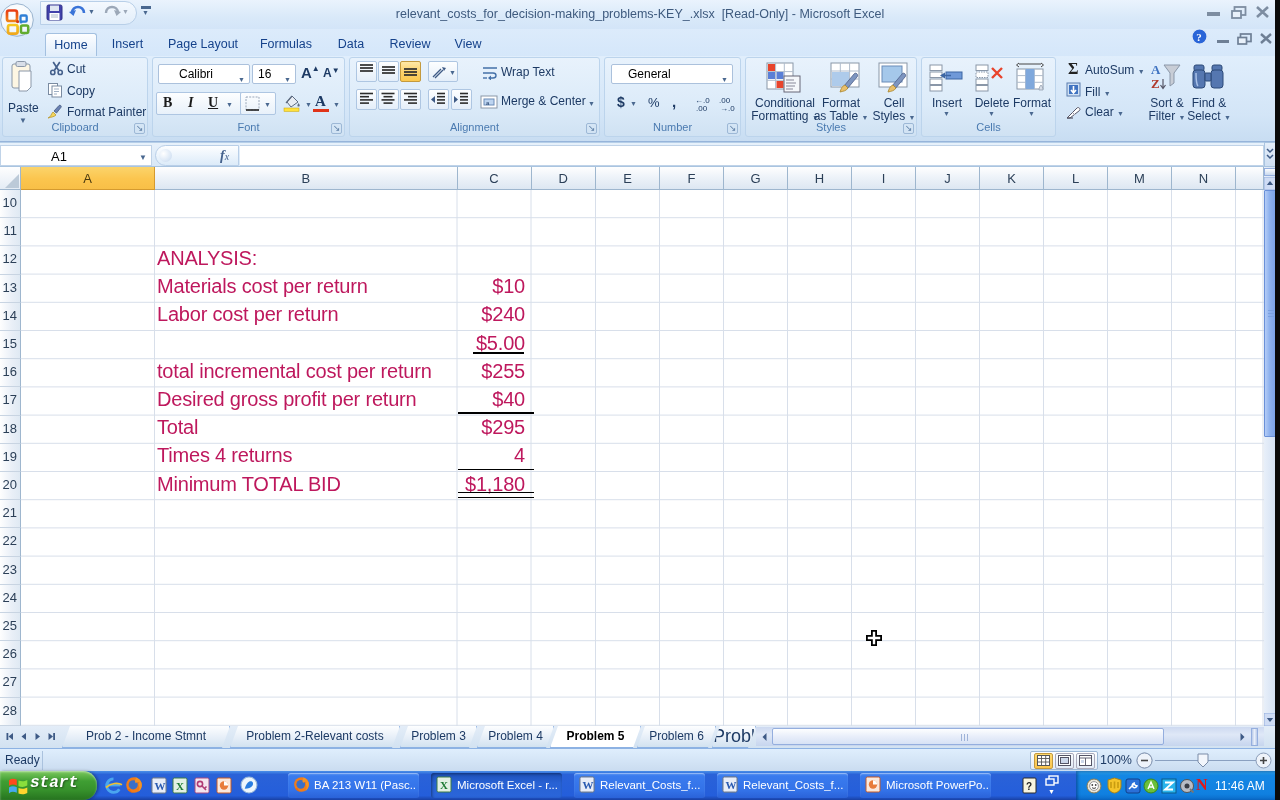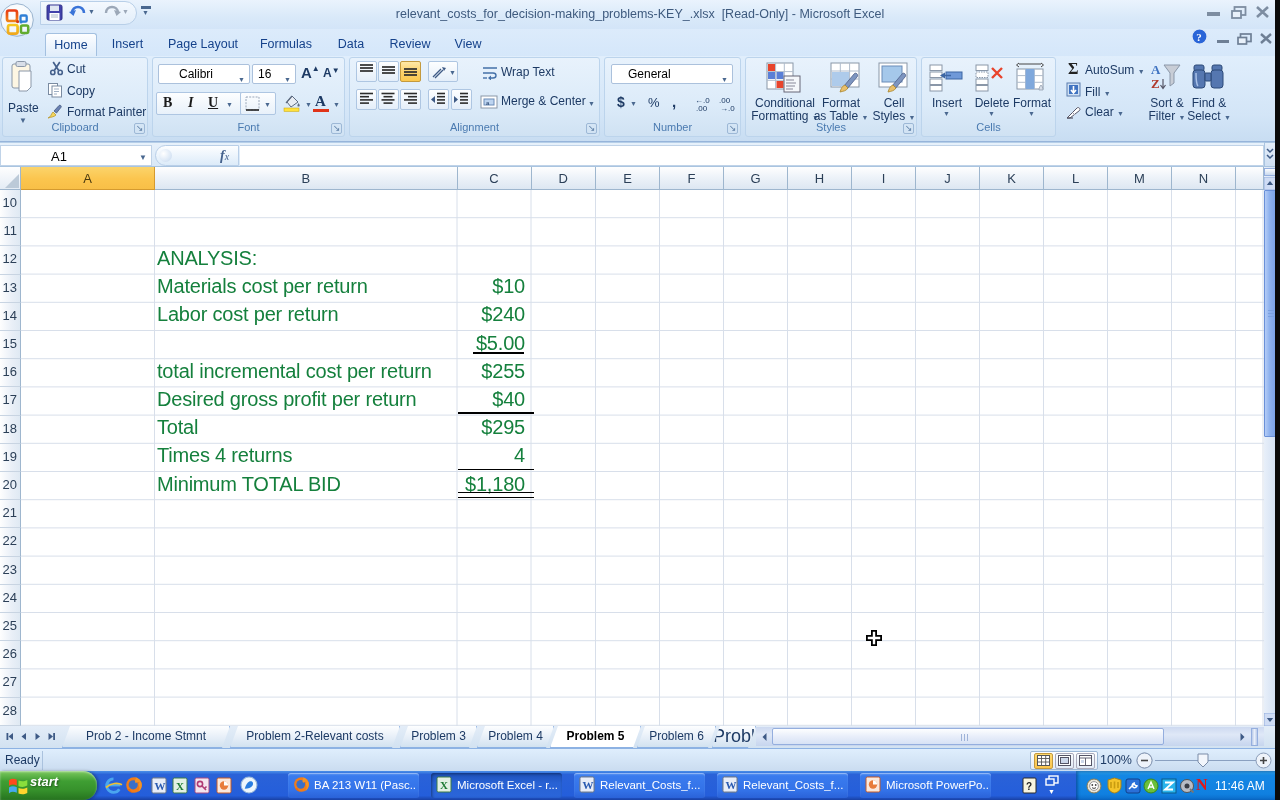--- a/index.html
+++ b/index.html
@@ -22,21 +22,21 @@
 .dar{color:#4a6890;font-size:8px}
 
 #fbar{left:0;top:142px;width:1280px;height:25px;background:linear-gradient(#e7f1fb,#d9e8f7);border-top:1px solid #b6cfe8;border-bottom:1px solid #a9c4e0}
 #namebox{left:0px;top:2px;width:152px;height:21px;background:#fff;border:1px solid #c0d3e8}
 #fxoval{left:155px;top:2px;width:84px;height:21px;background:linear-gradient(#fdfeff,#dcebf9);border:1px solid #b9cfe8;border-radius:11px 0 0 11px}
 #finput{left:240px;top:2px;width:1024px;height:21px;background:#fff;border:1px solid #c0d3e8;border-left:none}
 
 #sheet{left:0;top:167px;width:1275px;height:559px;background:#fff}
 .colh{position:absolute;top:0;height:23px;background:linear-gradient(#fefefe,#eef3f9 45%,#dde7f2);border-right:1px solid #9eb6ce;border-bottom:1px solid #9eb6ce;font-size:13px;color:#2b3f57;text-align:center;line-height:23px}
 .rowh{position:absolute;left:0;width:21px;background:linear-gradient(90deg,#fefefe,#e9eff7 60%,#dfe9f3);border-right:1px solid #9eb6ce;border-bottom:1px solid #c8d4e2;font-size:13px;color:#2b3f57;text-align:right;padding-right:3px;line-height:27px}
-.cellt{position:absolute;font-size:20px;color:#15803d;white-space:nowrap;letter-spacing:-0.2px}
+.cellt{position:absolute;font-size:20px;color:#be185d;white-space:nowrap;letter-spacing:-0.2px}
 .num{text-align:right}
 
 #tabbar{left:0;top:726px;width:1280px;height:22px;background:linear-gradient(#e3edf8,#d2e2f1)}
 
 #status{left:0;top:748px;width:1280px;height:23px;background:linear-gradient(#dfeefd,#cadcf0);border-top:1px solid #8db2e3;font-size:12px;color:#1d3a64}
 
 #taskbar{left:0;top:771px;width:1280px;height:29px;background:linear-gradient(#4a90e8,#2a62d8 12%,#245edb 85%,#1941a5)}
 .tbtn{position:absolute;top:2px;height:25px;border-radius:3px;font-size:11.5px;color:#fff;overflow:hidden;white-space:nowrap}
 #blackstrip{left:1275px;top:0;width:5px;height:800px;background:#0a0a0a}
 </style></head>
@@ -553,21 +553,21 @@
 <div class="abs" id="taskbar">
 <div class="abs" style="left:0;top:0;width:97px;height:29px;background:linear-gradient(#7cc95e,#3f9e33 35%,#37922c 65%,#26731f);border-radius:0 14px 14px 0;box-shadow:inset 0 1px 2px rgba(255,255,255,.5), 2px 0 3px rgba(0,0,0,.3)"></div>
 <svg class="abs" style="left:7px;top:4px" width="23" height="21" viewBox="0 0 23 21">
 <g>
 <path d="M2 5.2C4.5 3.4 7.2 3.6 9.8 4.8v5.6C7.2 9.2 4.5 9 2 10.8z" fill="#ff4a1d"></path>
 <path d="M11.5 5.6c2.8 1 5.6 1.2 8.8-.6v5.6c-3.2 1.8-6 1.6-8.8.6z" fill="#8ade3c"></path>
 <path d="M2 12.6c2.5-1.8 5.2-1.6 7.8-.4v5.6C7.2 16.6 4.5 16.4 2 18.2z" fill="#46aaf0"></path>
 <path d="M11.5 13c2.8 1 5.6 1.2 8.8-.6V18c-3.2 1.8-6 1.6-8.8.6z" fill="#ffd52e"></path>
 </g>
     </svg>
-<div class="abs" style="left:30px;top:3px;font-size:13px;font-weight:bold;font-style:italic;color:#fff;text-shadow:1px 1px 2px rgba(0,0,0,.45);font-family:Liberation Sans, sans-serif">start</div>
+<div class="abs" style="left:30px;top:3px;font-size:16px;font-weight:bold;font-style:italic;color:#fff;text-shadow:1px 1px 2px rgba(0,0,0,.45);font-family:Liberation Mono, monospace">start</div>
 <svg class="abs" style="left:104px;top:5px" width="19" height="19" viewBox="0 0 19 19">
       <path d="M9.5 2.8a6.8 6.8 0 1 0 5.8 10.4" stroke="#4aa6f0" stroke-width="2.8" fill="none"></path>
       <path d="M3 9h13.4" stroke="#4aa6f0" stroke-width="2.8"></path>
       <path d="M2 11.5C7 7 14 6.2 18 8.8" stroke="#f0c030" stroke-width="1.7" fill="none"></path>
     </svg>
 <svg class="abs" style="left:125px;top:5px" width="18" height="18" viewBox="0 0 18 18">
       <circle cx="9" cy="9" r="7.8" fill="#f07c1a"></circle>
       <circle cx="8.2" cy="8.8" r="4.6" fill="#3a6fc8"></circle>
       <path d="M9 1.2c3 0 6.2 2 7.4 5.4 1.2 3.6-.4 7.6-3.4 9.6 1.4-1.8 1.8-4.2 1-6.2-.6-1.6-.4-2.6.6-3.8-1.4-.4-2.8 0-3.8 1C9.6 5.6 9.8 3.4 11.4 2c-.8-.5-1.6-.8-2.4-.8z" fill="#f49424"></path>
       <path d="M2 13c1.8 2.6 4.4 4 7 4-2.2-.8-3.6-2-4.2-4z" fill="#e86c10"></path>

